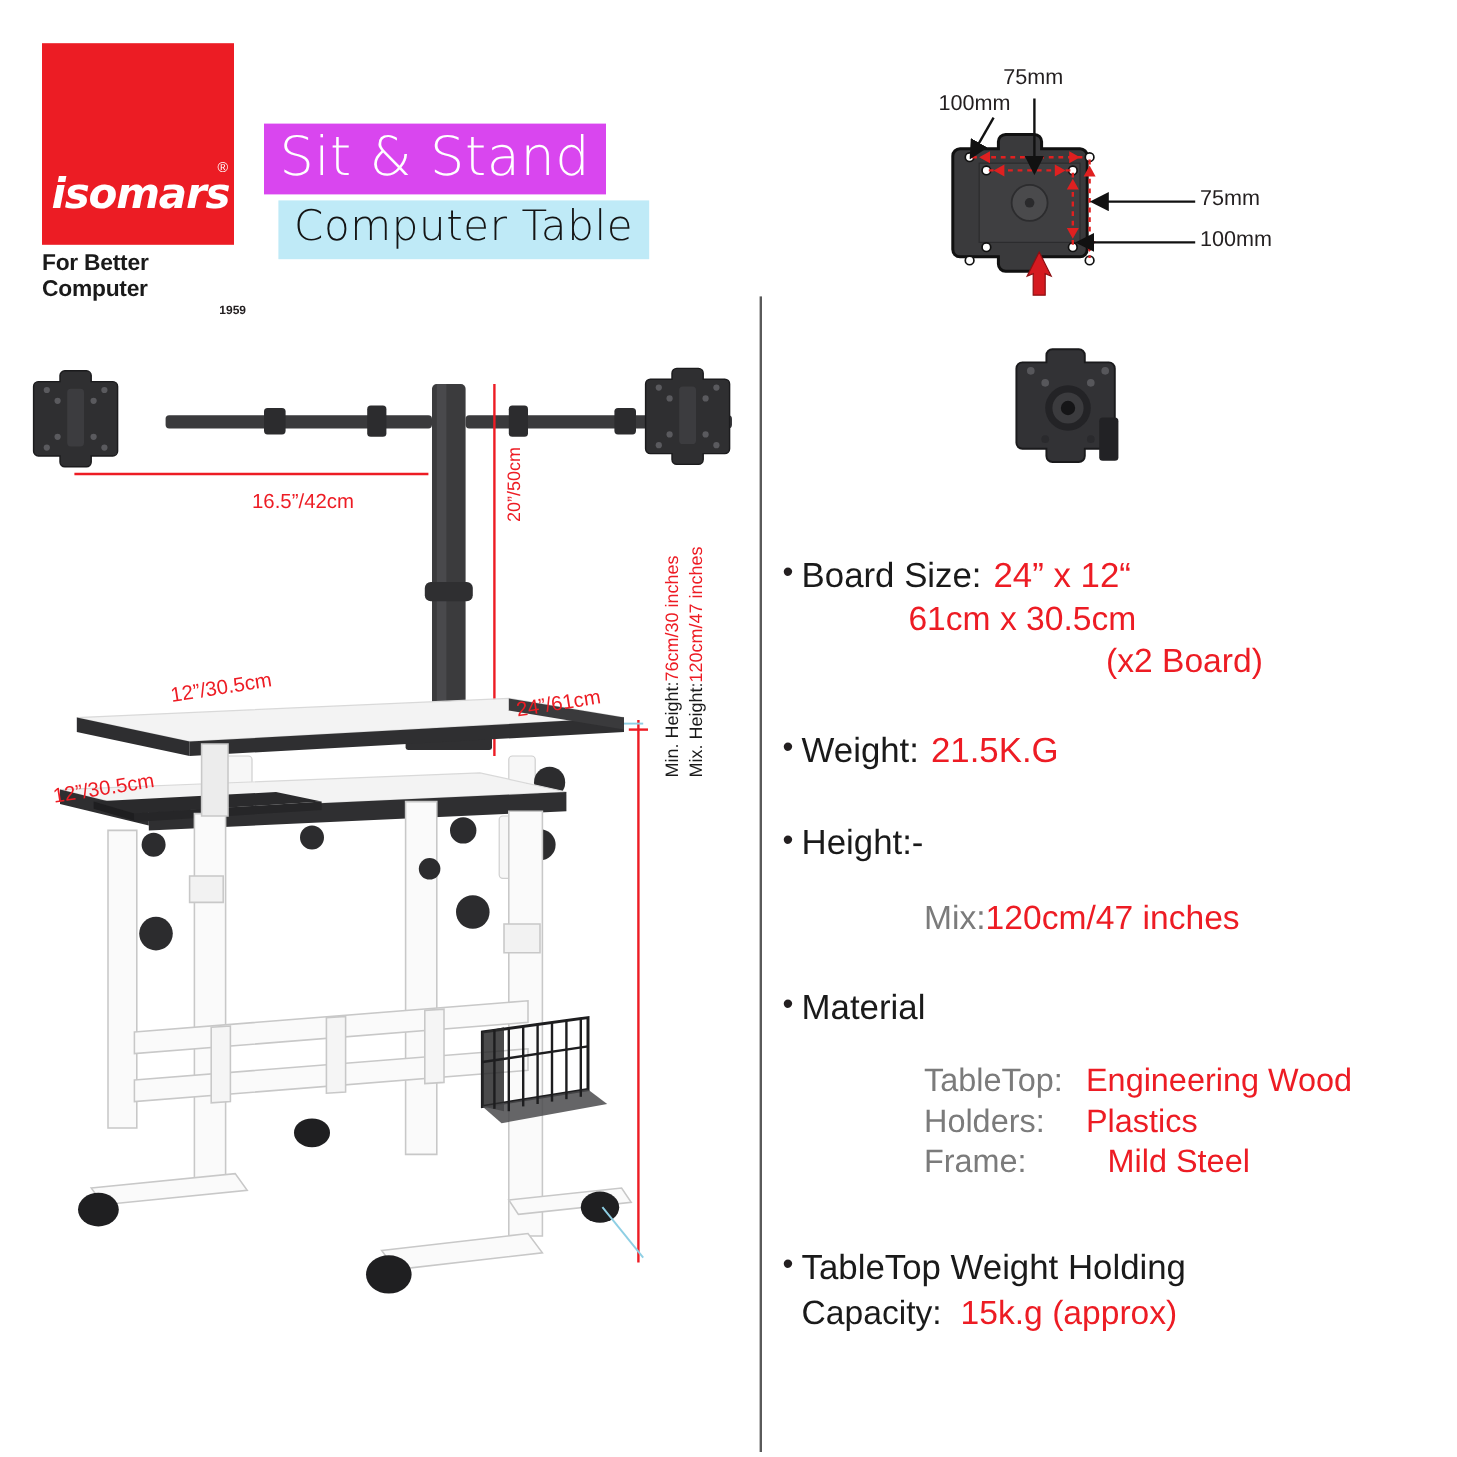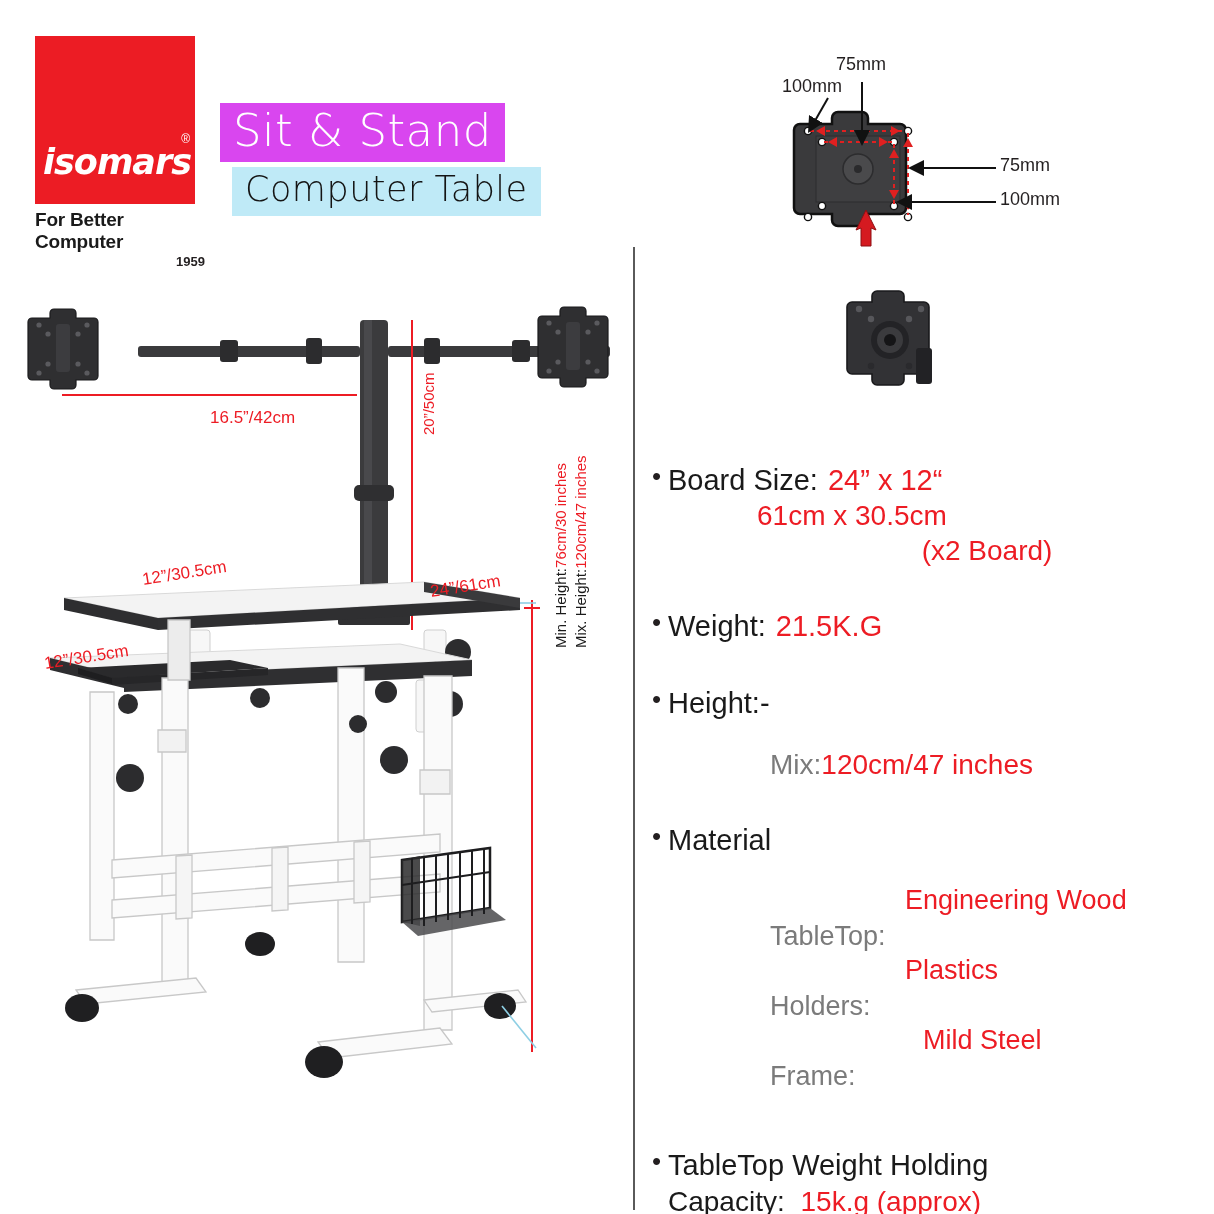--- a/index.html
+++ b/index.html
@@ -9,21 +9,21 @@
 
   
   #logo-block{left:35px;top:36px;width:160px;}
   #logo-red{width:160px;height:168px;background:#EC1C24;position:relative;}
   #logo-word{position:absolute;left:8px;bottom:22px;width:144px;color:#fff;
              font-style:italic;font-weight:bold;font-size:35px;letter-spacing:-1px;
              font-family:"DejaVu Sans",sans-serif;}
   #logo-reg{position:absolute;right:5px;bottom:58px;color:#fff;font-size:12px;}
   #logo-tag{width:170px;text-align:left;font-size:19px;font-weight:600;margin-top:5px;
             letter-spacing:-.2px;color:#1a1a1a;}
-  #logo-year{width:170px;text-align:right;font-size:13px;font-weight:700;margin-top:1px;}
+  #logo-year{width:170px;text-align:right;font-size:10px;font-weight:700;margin-top:1px;}
 
   #title-1{left:220px;top:103px;background:#d946ef;color:#fff;font-size:45px;
            line-height:1.0;padding:5px 13px 9px 13px;letter-spacing:.5px;
            font-weight:300;font-family:"DejaVu Sans",sans-serif;}
   #title-2{left:232px;top:167px;background:#BFEAF7;color:#141414;font-size:35px;
            line-height:1.0;padding:5px 13px 9px 13px;letter-spacing:.5px;
            font-weight:300;font-family:"DejaVu Sans",sans-serif;}
 
   
   #divider{left:633px;top:247px;width:2px;height:963px;background:#5a5a5a;}
@@ -36,21 +36,21 @@
   .lbl{color:#1a1a1a;}
   .red{color:#ED1C24;}
   .gry{color:#7b7b7b;}
   .indent-1{padding-left:105px;}
   .indent-2{padding-left:110px;text-align:center;}
   .indent-3{padding-left:16px;}
   .sp-gap-lg{height:36px;}
   .sp-gap-md{height:26px;}
   .sp-gap-sm{height:14px;}
   .matrow{display:flex;}
-  .matrow .k{width:135px;flex:none;margin-top:36px;}
+  .matrow .k{width:135px;flex:none;}
 
   
   #vesa{left:760px;top:52px;width:330px;height:215px;}
   #vesa svg{display:block;}
   #vesa-lower{left:838px;top:288px;width:110px;height:115px;}
 
   
   #photo{left:20px;top:300px;width:620px;height:900px;}
   #photo svg{display:block;}
 

